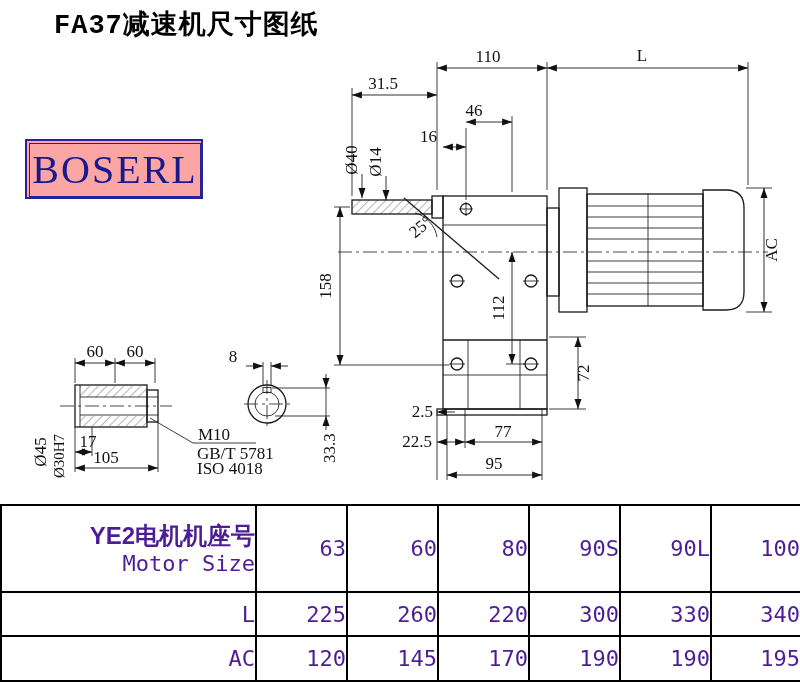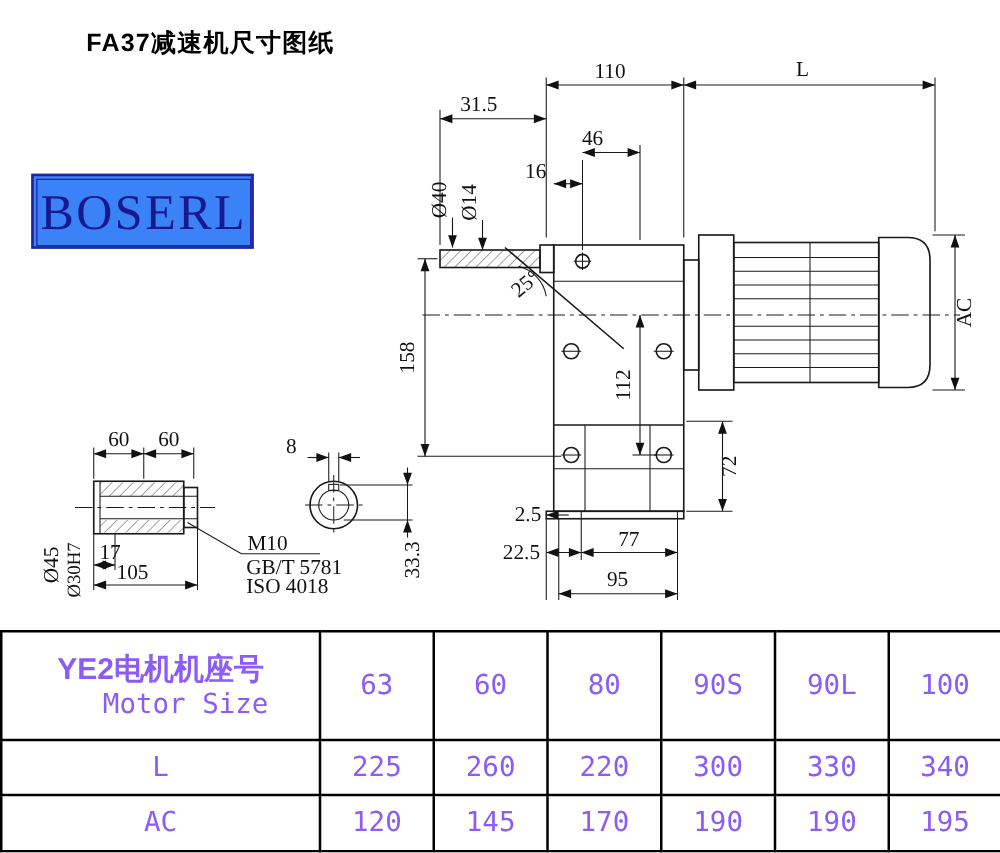--- a/index.html
+++ b/index.html
@@ -2,27 +2,27 @@
 <html><head>
 <meta charset="utf-8">
 <style>
   html,body{margin:0;padding:0;}
   body{
     width:800px;height:682px;background:#ffffff;position:relative;
     font-family:"Liberation Sans", sans-serif;color:#000;overflow:hidden;
   }
   .canvas{position:relative;width:800px;height:504px;background:#fff;}
   .title{
-    position:absolute;left:54px;top:6px;margin:15px;
-    font-size:20px;font-weight:700;letter-spacing:1px;color:#000;
-    font-family:Liberation Sans, sans-serif;
+    position:absolute;left:54px;top:6px;margin:0;
+    font-size:27px;font-weight:700;letter-spacing:1px;color:#000;
+    font-family:Liberation Mono, monospace;
   }
   .logo{
     position:absolute;left:25px;top:139px;width:170px;height:52px;
-    border:2px solid #23239a;padding:2px;background:#3b82f6;box-sizing:content-box;
+    border:2px solid #23239a;padding:2px;background:#fca5a5;box-sizing:content-box;
   }
   .logo-inner{
     width:100%;height:100%;border:1px solid #23239a;
     display:flex;align-items:center;justify-content:center;
   }
   .logo-text{
     font-family:"Liberation Serif", serif;font-size:40px;color:#18188f;
     letter-spacing:2px;line-height:1;
   }
   svg.drawing{position:absolute;left:0;top:0;}
@@ -34,22 +34,22 @@
   svg text.lbl{
     font-family:"Liberation Serif", serif;font-size:17px;fill:#111;
     stroke:none;
   }
   svg text.small{font-size:15px;}
   .dim-table{
     position:absolute;left:0;top:504px;width:800px;height:178px;
     border-collapse:collapse;table-layout:fixed;background:#fff;
   }
   .dim-table td{
-    border:2px solid #000;text-align:center;vertical-align:middle;
-    font-family:"DejaVu Sans Mono", monospace;font-size:22px;padding:0;color:#8b5cf6;
+    border:2px solid #000;text-align:right;vertical-align:middle;
+    font-family:"DejaVu Sans Mono", monospace;font-size:22px;padding:0;color:#4c1d95;
   }
   .dim-table .hdr-cn{
     font-family:"Liberation Sans", sans-serif;font-size:24px;font-weight:700;line-height:1.3;
   }
   .dim-table .hdr-en{
     font-family:"DejaVu Sans Mono", monospace;font-size:22px;line-height:1.2;margin-left:40px;
   }
   .dim-table tr.hdr-row{height:70px;}
   .dim-table tr.data-row{height:36px;}
 </style>

